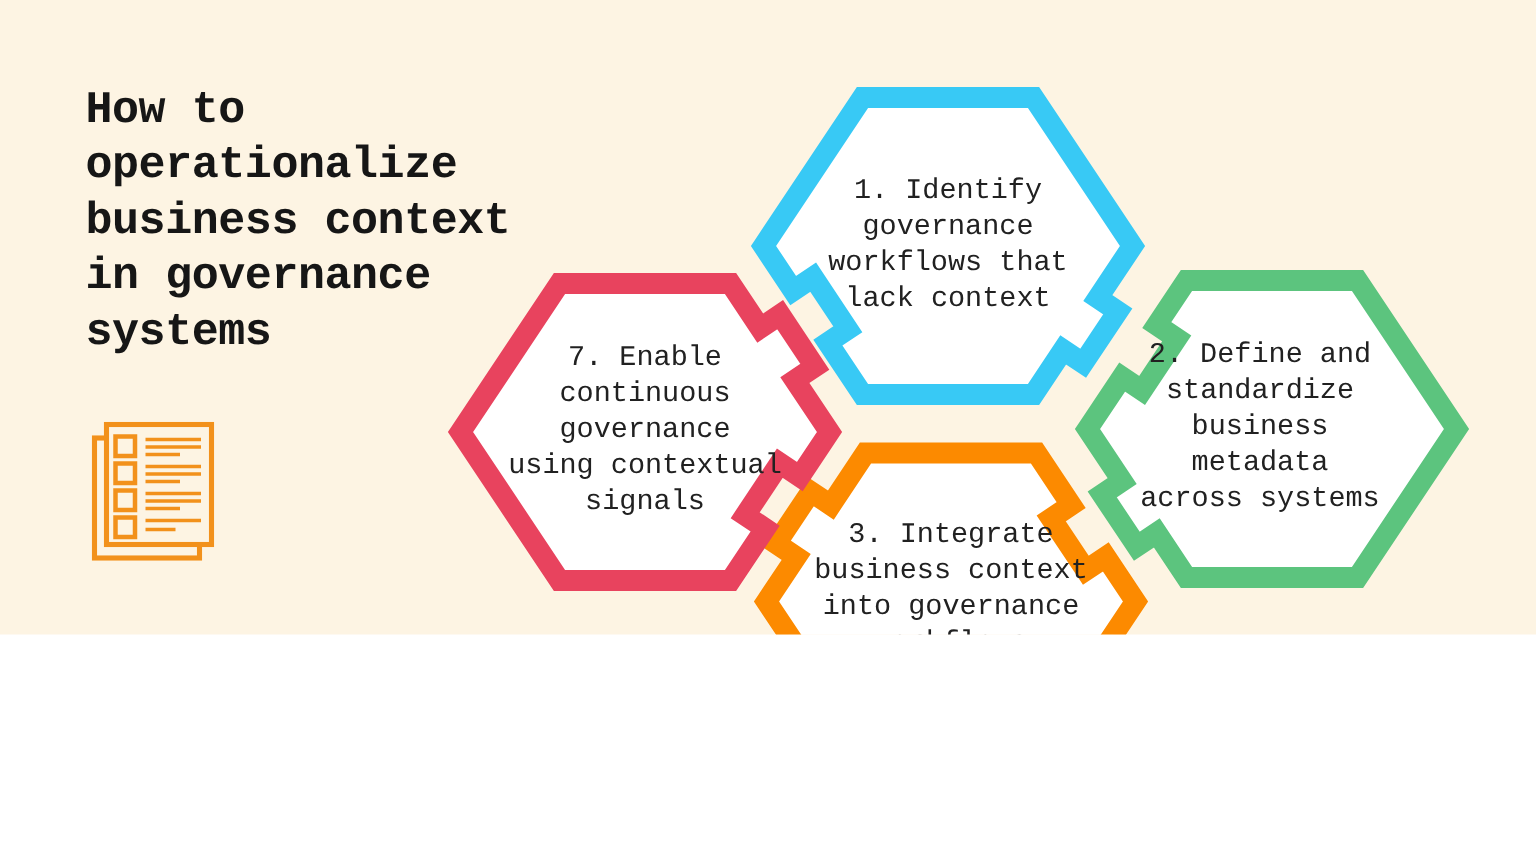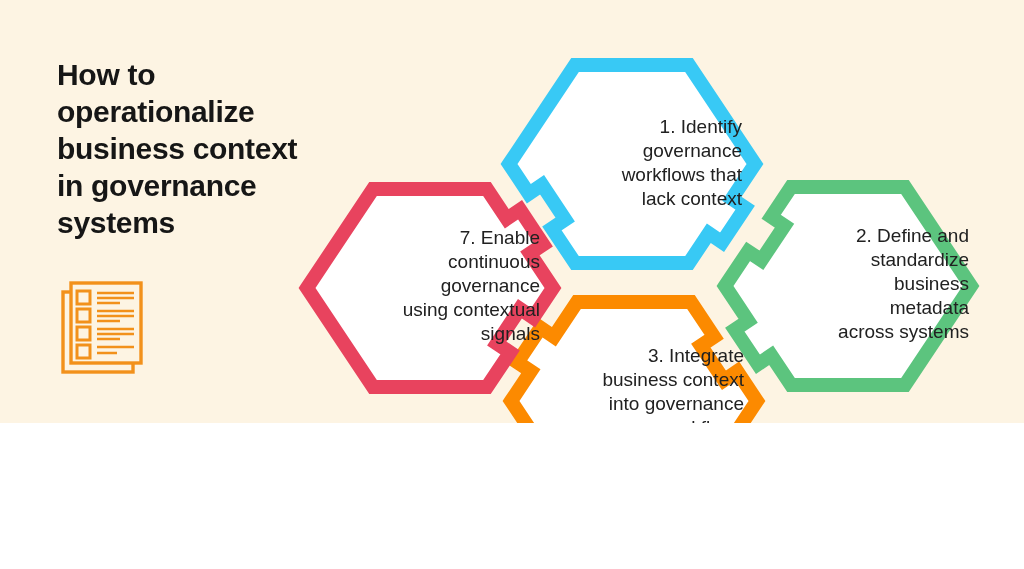--- a/index.html
+++ b/index.html
@@ -4,21 +4,21 @@
 <style>
   html, body {
     margin: 0;
     padding: 0;
   }
   .canvas {
     position: relative;
     width: 1024px;
     height: 423px;
     background: var(--background, #FDF4E3);
-    font-family: Liberation Sans, sans-serif;
+    font-family: Liberation Mono, monospace;
     overflow: hidden;
   }
   .page-title {
     position: absolute;
     left: 57px;
     top: 56px;
     margin: 0;
     width: 300px;
     font-size: 30px;
     line-height: 37px;
@@ -33,29 +33,29 @@
     top: 0;
   }
   .hex-layer path {
     fill: #ffffff;
     stroke-width: 14px;
     stroke-linejoin: miter;
   }
   .step-label {
     position: absolute;
     transform: translate(-50%, -50%);
-    text-align: right;
+    text-align: center;
     white-space: pre-line;
     font-size: 19px;
     line-height: 24px;
     color: var(--step-text, #212121);
     width: 220px;
   }
   .step-label.s1 { left: 632px; top: 163px; }
-  .step-label.s2 { left: 859px; top: 284px; }
+  .step-label.s2 { left: 840px; top: 284px; }
   .step-label.s3 { left: 634px; top: 392px; }
   .step-label.s4 { left: 430px; top: 286px; }
   .checklist-icon {
     position: absolute;
     left: 60px;
     top: 281px;
   }
   .logo-icon {
     position: absolute;
     left: 56px;

